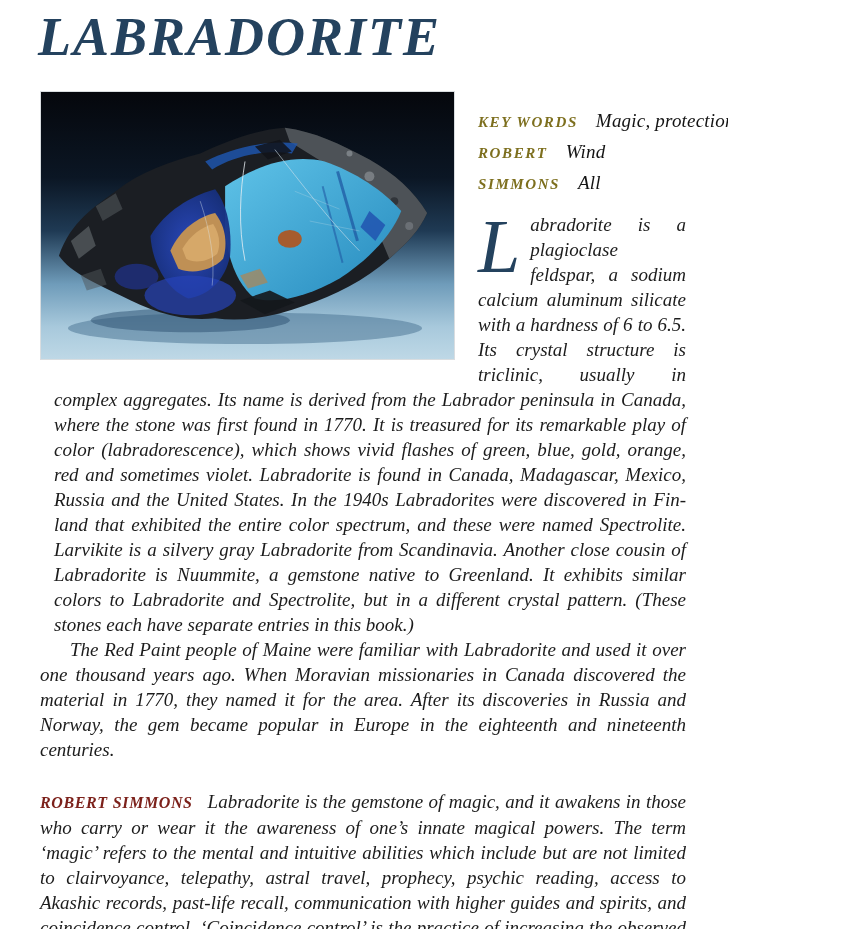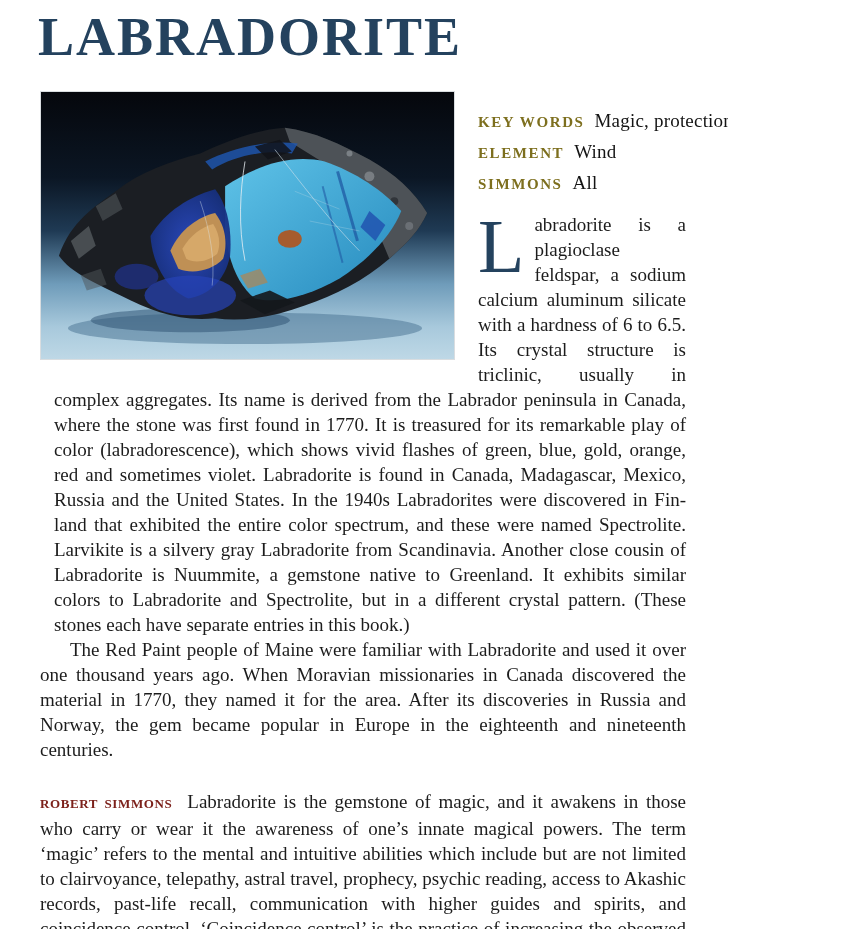--- a/index.html
+++ b/index.html
@@ -1,53 +1,53 @@
 <!DOCTYPE html>
 <html style="--title_navy: #24425e; --label_olive: #7d6f1e; --author_maroon: #7c211b; --body_text: #1c1c1c;"><head>
 <meta charset="utf-8">
 <style>
   * { margin:0; padding:0; box-sizing:border-box; }
   html, body { width:844px; height:929px; background:#ffffff; overflow:hidden; }
   body { font-family:"Liberation Serif","DejaVu Serif",serif; color:var(--body_text,#1c1c1c); }
 
-  .page { width:728px; height:929px; padding:10px 42px 0 40px; overflow:hidden; position:relative; }
+  .page { width:728px; height:929px; padding:10px 42px 0 40px; overflow:hidden; position:relative;font-style:italic; }
 
   .title {
     font-size:54px; font-weight:700; letter-spacing:2px; line-height:1;
     color:var(--title_navy,#24425e); margin-left:-2px;
   }
 
   .photo {
     float:left; width:415px; height:269px;
     margin:27px 23px 8px 0;
     border:1px solid #d9dde0;
   }
   .photo svg { display:block; width:100%; height:100%; }
 
   .facts { margin-top:42px; }
   .fact-row { line-height:30px; white-space:nowrap; }
   .fact-label {
     font-weight:700; font-size:15px; letter-spacing:1.6px;
-    color:var(--label_olive,#7d6f1e); margin-right:10px;
+    color:var(--label_olive,#7d6f1e); margin-right:18px;
   }
   .fact-value { font-size:19px; color:#141414; letter-spacing:0.2px;margin-top:16px; }
 
   .body-text { font-size:19px; line-height:25px; text-align:justify; color:var(--body_text,#1c1c1c); }
 
   .intro { margin-top:13px;margin-left:14px; }
   .intro::first-letter {
     float:left; font-size:76px; line-height:58px; padding:5px 10px 0 0;
     color:var(--title_navy,#24425e); font-weight:400;
   }
 
   .history { text-indent:30px; }
 
   .author-para { margin-top:27px; }
   .author-name {
-    font-weight:700; font-size:13px; letter-spacing:0.6px;
+    font-weight:700; font-size:16px; letter-spacing:0.6px;
     color:var(--author_maroon,#7c211b); margin-right:15px; white-space:nowrap;
   }
 </style>
 </head>
 <body>
 
 <div class="page">
 
   <h1 class="title">LABRADORITE</h1>
 
@@ -120,21 +120,21 @@
         <path d="M 255,100 L 300,118 M 270,130 L 320,140" stroke="#bcd8e6" stroke-width="0.7" fill="none" opacity="0.45"></path>
       </g>
     </svg>
   </figure>
 
   <div class="facts">
     <div class="fact-row">
       <span class="fact-label">KEY WORDS</span><span class="fact-value">Magic, protection</span>
     </div>
     <div class="fact-row">
-      <span class="fact-label">ELEMENT</span><span class="fact-value">Wind</span>
+      <span class="fact-label">ROBERT</span><span class="fact-value">Wind</span>
     </div>
     <div class="fact-row">
       <span class="fact-label">SIMMONS</span><span class="fact-value">All</span>
     </div>
   </div>
 
   <p class="body-text intro">Labradorite is a plagioclase feldspar, a sodium calcium aluminum silicate with a hardness of 6 to 6.5. Its crystal structure is triclinic, usually in complex aggregates. Its name is derived from the Labrador peninsula in Canada, where the stone was first found in 1770. It is treasured for its remarkable play of color (labradorescence), which shows vivid flashes of green, blue, gold, orange, red and sometimes violet. Labradorite is found in Canada, Madagascar, Mexico, Russia and the United States. In the 1940s Labradorites were discovered in Fin-land that exhibited the entire color spectrum, and these were named Spectrolite. Larvikite is a silvery gray Labradorite from Scandinavia. Another close cousin of Labradorite is Nuummite, a gemstone native to Greenland. It exhibits similar colors to Labradorite and Spectrolite, but in a different crystal pattern. (These stones each have separate entries in this book.)</p>
 
   <p class="body-text history">The Red Paint people of Maine were familiar with Labradorite and used it over one thousand years ago. When Moravian missionaries in Canada discovered the material in 1770, they named it for the area. After its discoveries in Russia and Norway, the gem became popular in Europe in the eighteenth and nineteenth centuries.</p>
 

